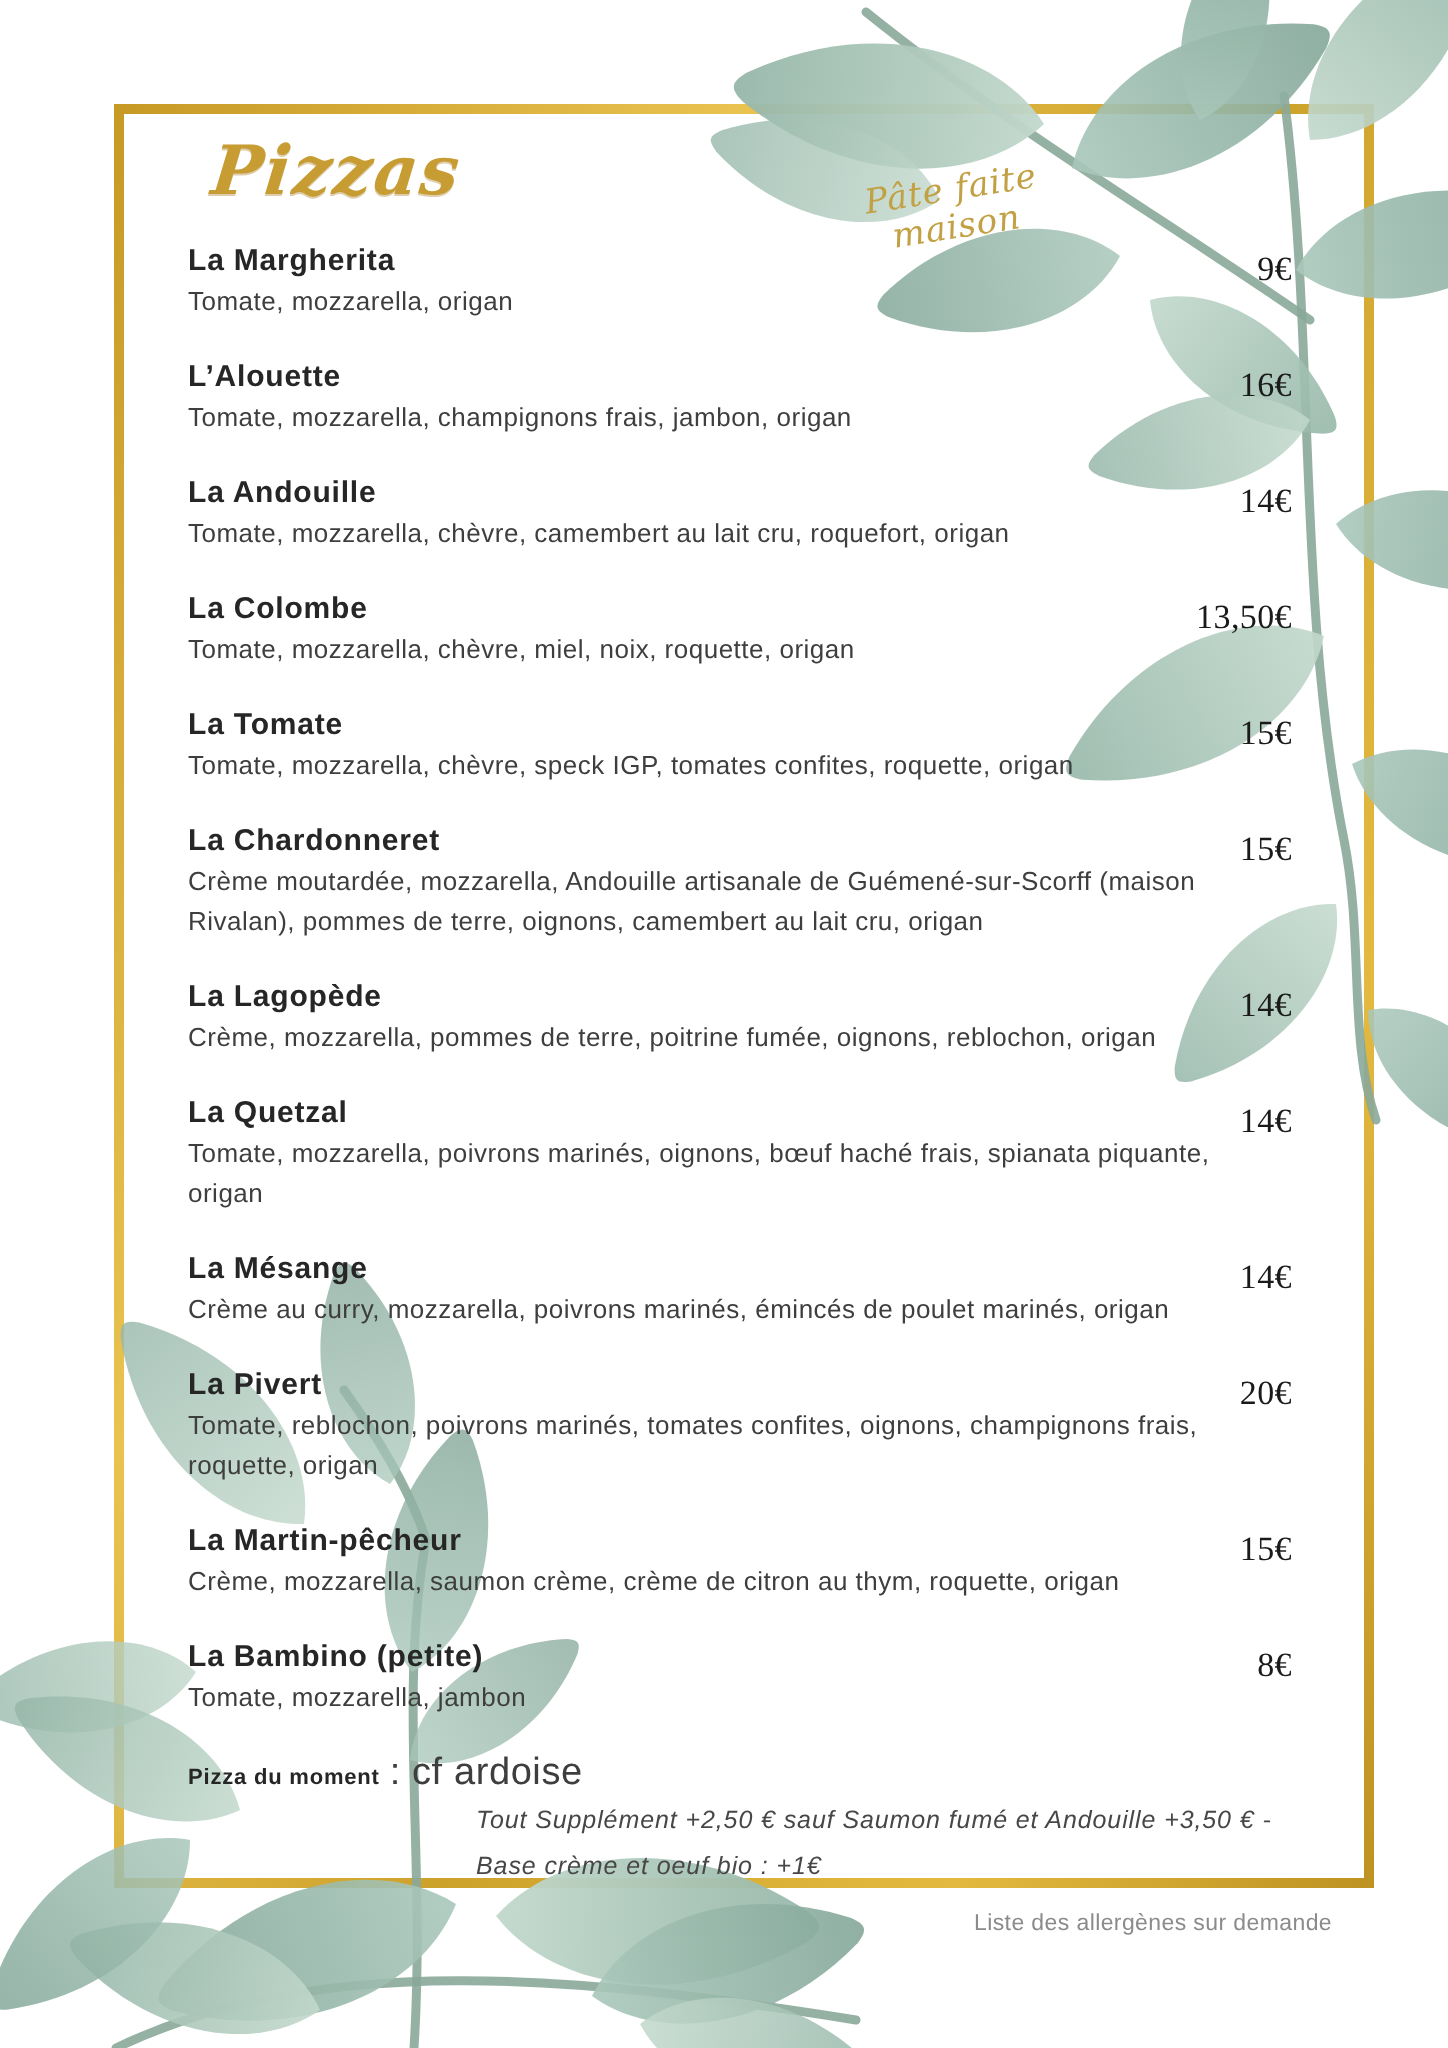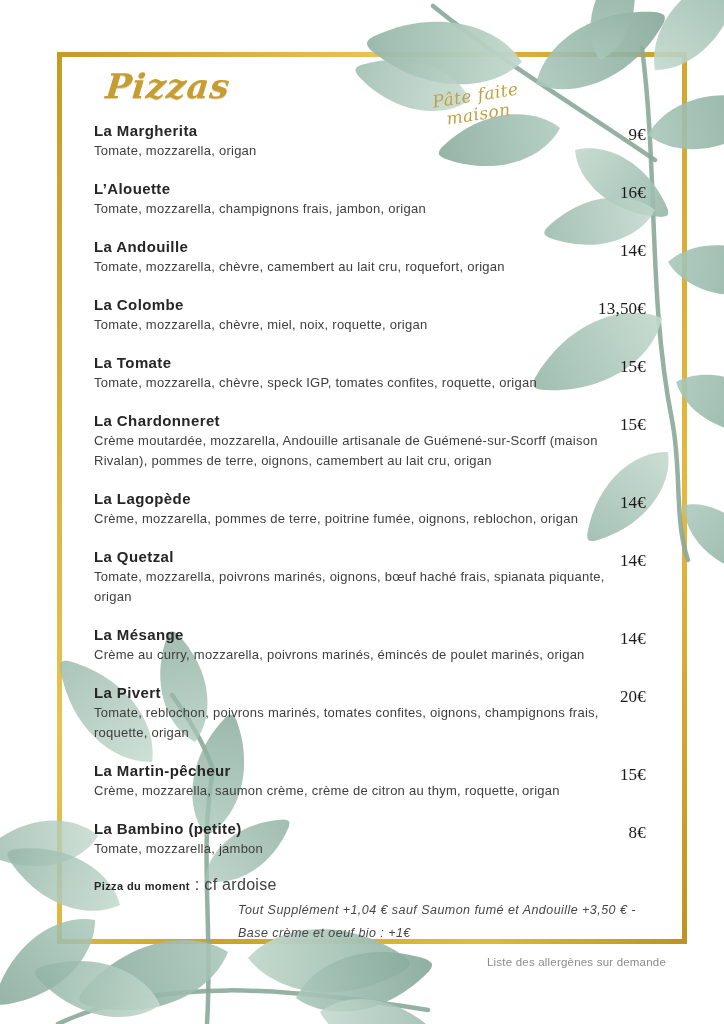--- a/index.html
+++ b/index.html
@@ -29,21 +29,21 @@
   .menu-list{margin-top:12px;}
   .menu-item{position:relative;margin-bottom:17px;}
   .pizza-name{font-size:15px;font-weight:700;color:#262626;letter-spacing:.4px;line-height:21px;}
   .pizza-desc{font-size:13px;color:#3e3e3e;letter-spacing:.25px;line-height:20px;max-width:514px;}
   .pizza-price{
     position:absolute;right:0;top:5px;font-family:"Liberation Serif","DejaVu Serif",serif;
     font-size:17px;color:#1a1a1a;letter-spacing:.2px;
   }
   .moment{margin-top:4px;}
   .moment-label{font-weight:700;font-size:11px;color:#262626;letter-spacing:.4px;}
-  .moment-value{font-size:16px;color:#3e3e3e;margin-left:5px;letter-spacing:.3px;}
+  .moment-value{font-size:19px;color:#3e3e3e;margin-left:5px;letter-spacing:.3px;}
   .footer-supplement{
     position:absolute;left:238px;top:899px;z-index:3;font-style:italic;
     font-size:12.5px;color:#474747;letter-spacing:.45px;line-height:23px;
   }
   .footer-allergens{
     position:absolute;left:487px;top:956px;z-index:3;
     font-size:11.5px;color:#8b8b8b;letter-spacing:.2px;
   }
 </style>
 </head>
@@ -184,19 +184,19 @@
     <div class="pizza-price">8€</div>
   </div>
 </div>
 
     <div class="moment">
       <span class="moment-label">Pizza du moment</span><span class="moment-value">: cf ardoise</span>
     </div>
   </div>
 
   <div class="footer-supplement">
-    <div>Tout Supplément +1,04 € sauf Saumon fumé et Andouille +3,50 € -</div>
+    <div>Tout Supplément +2,50 € sauf Saumon fumé et Andouille +3,50 € -</div>
     <div>Base crème et oeuf bio : +1€</div>
   </div>
 
   <div class="footer-allergens">Liste des allergènes sur demande</div>
 
 </div>
 
 </body></html>

